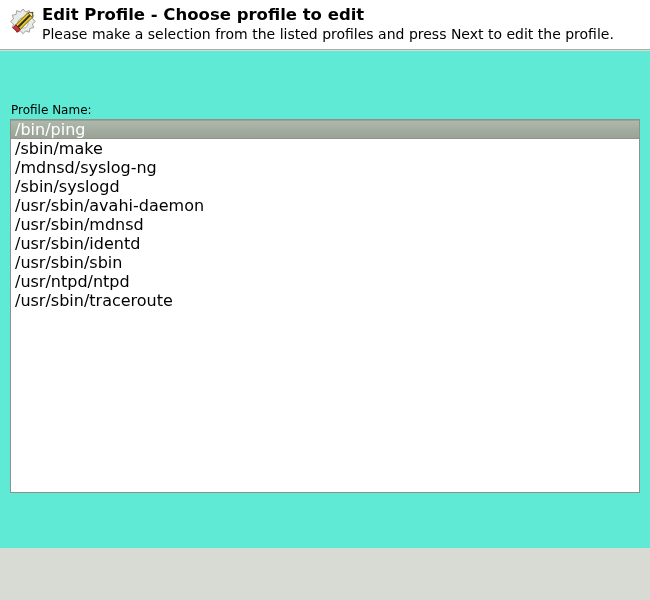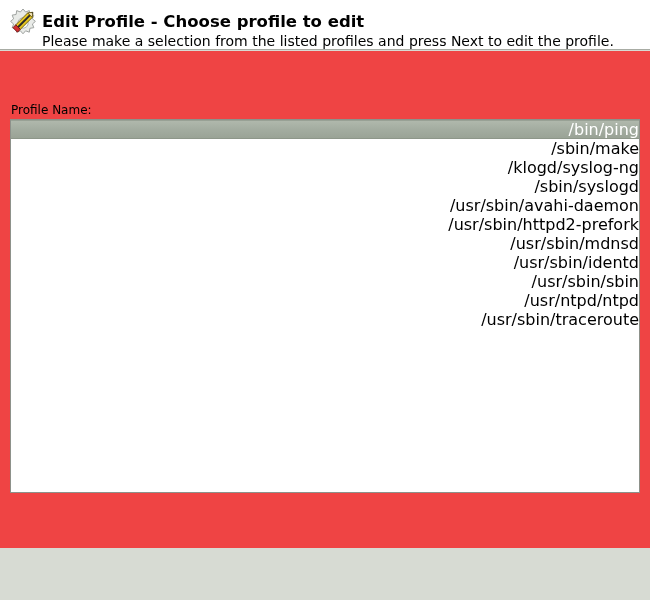--- a/index.html
+++ b/index.html
@@ -30,21 +30,21 @@
     align-items: flex-start;
   }
   #header-icon {
     width: 34px;
     height: 34px;
     margin: 6px 2px 0 6px;
     flex: 0 0 auto;
     position: relative;
   }
   #header-text {
-    margin-top: 12px;
+    margin-top: 5px;
     flex: 1 1 auto;
   }
   #header-title {
     font-size: 16.5px;
     font-weight: bold;
     letter-spacing: 0px;
     line-height: 19px;
     color: #000;
   }
   #header-subtitle {
@@ -53,22 +53,21 @@
     color: #000;
     margin-top: 2px;
   }
 
   
   #body {
     position: absolute;
     left: 0; top: 51px;
     width: 650px;
     height: 497px;
-    background: #ef4444;
-    text-align: right;
+    background: #5eead4;
   }
   #list-label {
     position: absolute;
     left: 11px;
     top: 52px;
     font-size: 12px;
     color: #000;
   }
   #profile-list {
     position: absolute;
@@ -136,24 +135,23 @@
     <div id="header-title">Edit Profile - Choose profile to edit</div>
     <div id="header-subtitle">Please make a selection from the listed profiles and press Next to edit the profile.</div>
   </div>
 </div>
 
 <div id="body">
   <div id="list-label">Profile Name:</div>
   <div id="profile-list">
       <div class="list-row selected"><span>/bin/ping</span></div>
       <div class="list-row"><span>/sbin/make</span></div>
-      <div class="list-row"><span>/klogd/syslog-ng</span></div>
+      <div class="list-row"><span>/mdnsd/syslog-ng</span></div>
       <div class="list-row"><span>/sbin/syslogd</span></div>
       <div class="list-row"><span>/usr/sbin/avahi-daemon</span></div>
-      <div class="list-row"><span>/usr/sbin/httpd2-prefork</span></div>
       <div class="list-row"><span>/usr/sbin/mdnsd</span></div>
       <div class="list-row"><span>/usr/sbin/identd</span></div>
       <div class="list-row"><span>/usr/sbin/sbin</span></div>
       <div class="list-row"><span>/usr/ntpd/ntpd</span></div>
       <div class="list-row"><span>/usr/sbin/traceroute</span></div>
     </div>
 </div>
 
 <div id="footer">
 

